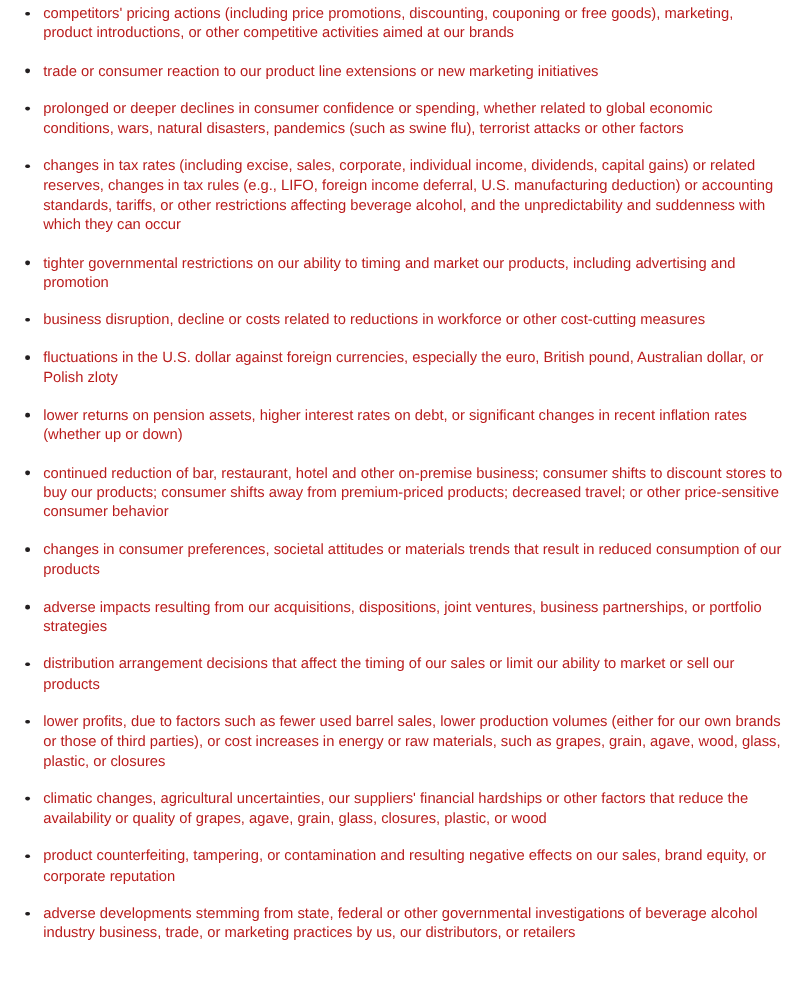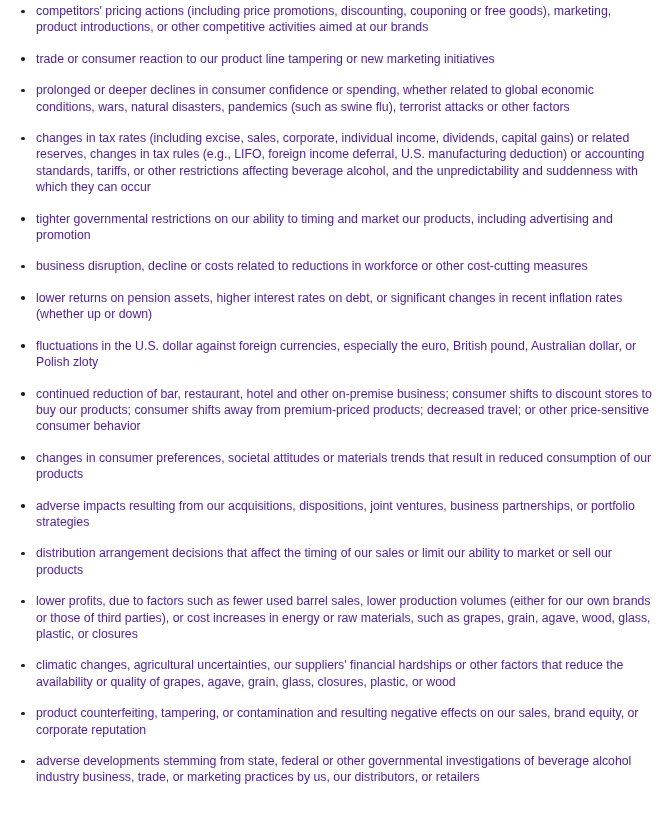--- a/index.html
+++ b/index.html
@@ -24,21 +24,21 @@
     list-style: none;
     margin: 0;
     padding: 0;
   }
   ul.risk-list > li {
     position: relative;
     padding-left: 22px;
     margin: 0 0 15px 0;
     font-size: 12.3px;
     line-height: 16.4px;
-    color: #4c1d95;
+    color: #b91c1c;
     text-align: left;
   }
   ul.risk-list > li::before {
     content: "";
     position: absolute;
     left: 7px;
     top: 6.5px;
     width: 3.5px;
     height: 3.5px;
     background: #231f20;
@@ -56,39 +56,39 @@
 </style>
 </head>
 <body>
 
 <div class="page">
   <ul class="risk-list">
     <li>
         <span class="item-text">competitors' pricing actions (including price promotions, discounting, couponing or free goods), marketing, product introductions, or other competitive activities aimed at our brands</span>
       </li>
     <li>
-        <span class="item-text">trade or consumer reaction to our product line tampering or new marketing initiatives</span>
+        <span class="item-text">trade or consumer reaction to our product line extensions or new marketing initiatives</span>
       </li>
     <li>
         <span class="item-text">prolonged or deeper declines in consumer confidence or spending, whether related to global economic conditions, wars, natural disasters, pandemics (such as swine flu), terrorist attacks or other factors</span>
       </li>
     <li>
         <span class="item-text">changes in tax rates (including excise, sales, corporate, individual income, dividends, capital gains) or related reserves, changes in tax rules (e.g., LIFO, foreign income deferral, U.S. manufacturing deduction) or accounting standards, tariffs, or other restrictions affecting beverage alcohol, and the unpredictability and suddenness with which they can occur</span>
       </li>
     <li>
         <span class="item-text">tighter governmental restrictions on our ability to timing and market our products, including advertising and promotion</span>
       </li>
     <li>
         <span class="item-text">business disruption, decline or costs related to reductions in workforce or other cost-cutting measures</span>
       </li>
     <li>
-        <span class="item-text">lower returns on pension assets, higher interest rates on debt, or significant changes in recent inflation rates (whether up or down)</span>
+        <span class="item-text">fluctuations in the U.S. dollar against foreign currencies, especially the euro, British pound, Australian dollar, or Polish zloty</span>
       </li>
     <li>
-        <span class="item-text">fluctuations in the U.S. dollar against foreign currencies, especially the euro, British pound, Australian dollar, or Polish zloty</span>
+        <span class="item-text">lower returns on pension assets, higher interest rates on debt, or significant changes in recent inflation rates (whether up or down)</span>
       </li>
     <li>
         <span class="item-text">continued reduction of bar, restaurant, hotel and other on-premise business; consumer shifts to discount stores to buy our products; consumer shifts away from premium-priced products; decreased travel; or other price-sensitive consumer behavior</span>
       </li>
     <li>
         <span class="item-text">changes in consumer preferences, societal attitudes or materials trends that result in reduced consumption of our products</span>
       </li>
     <li>
         <span class="item-text">adverse impacts resulting from our acquisitions, dispositions, joint ventures, business partnerships, or portfolio strategies</span>
       </li>

